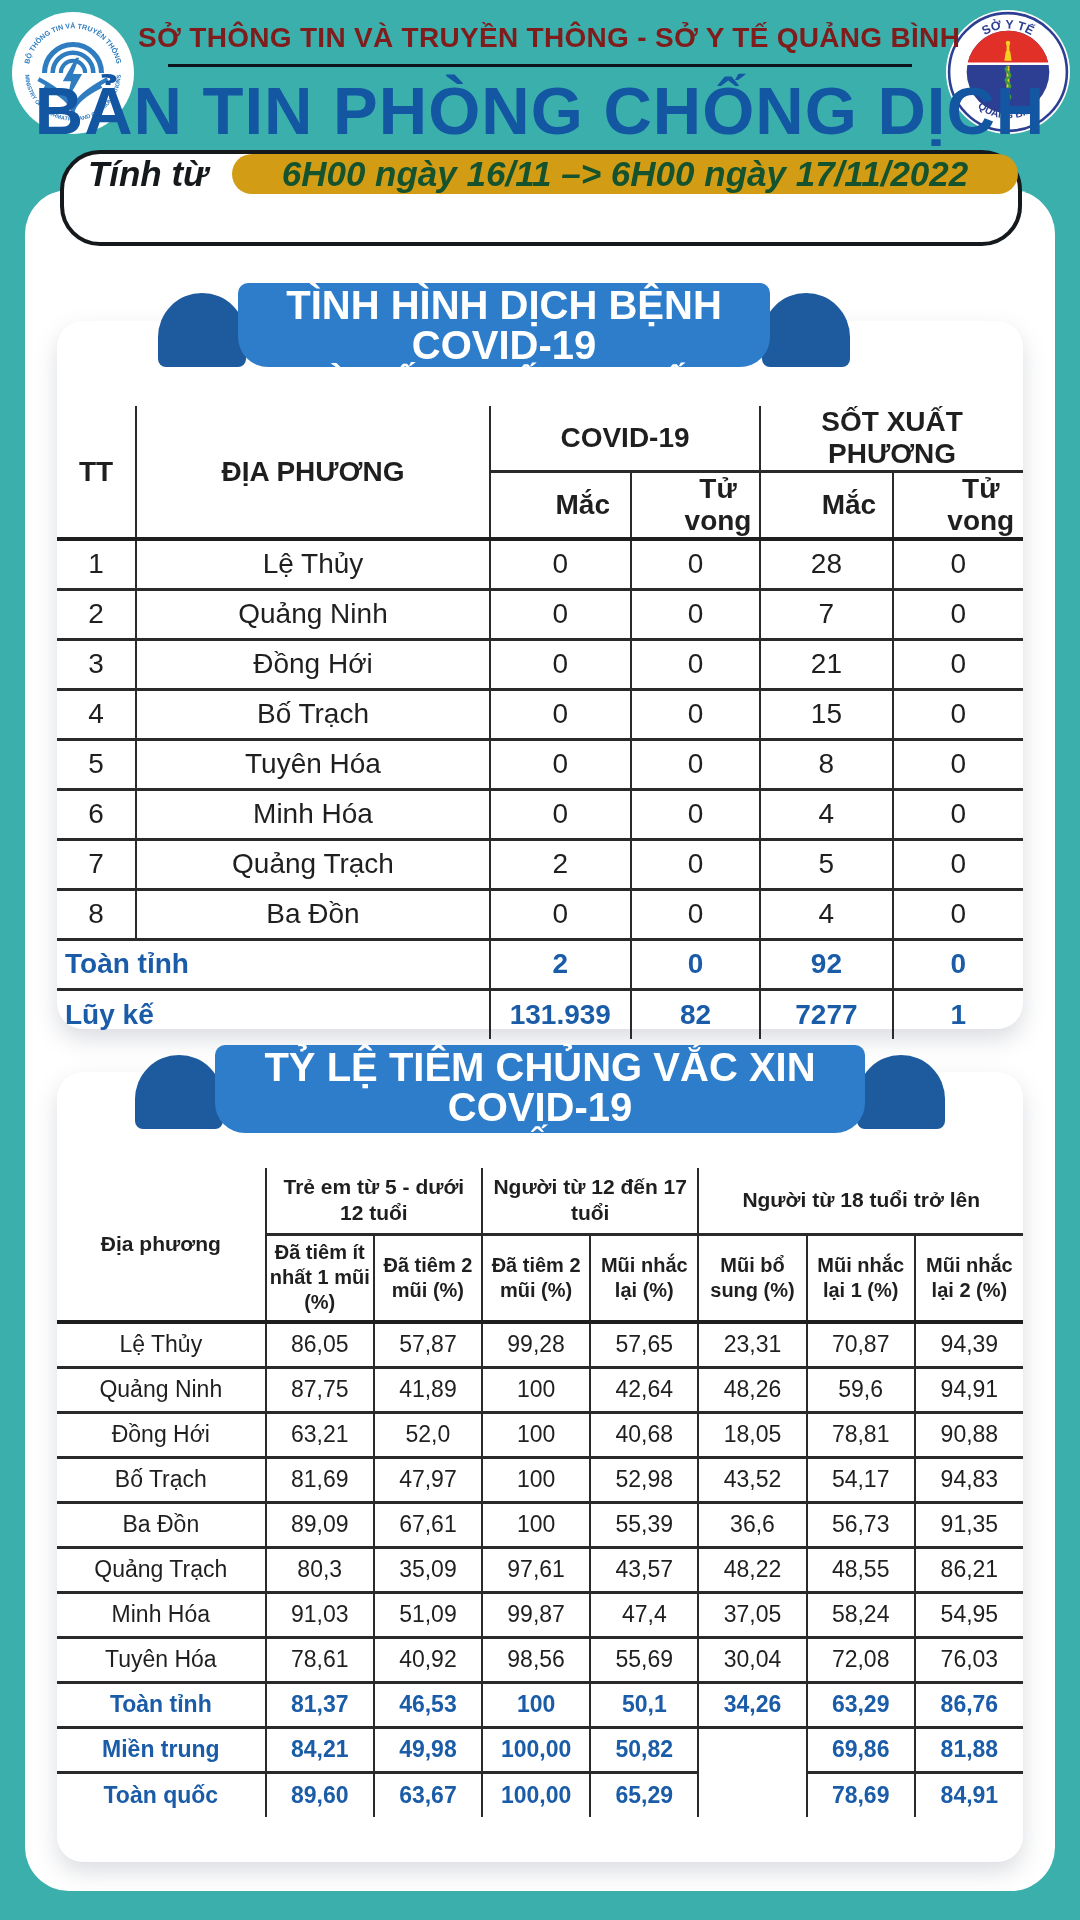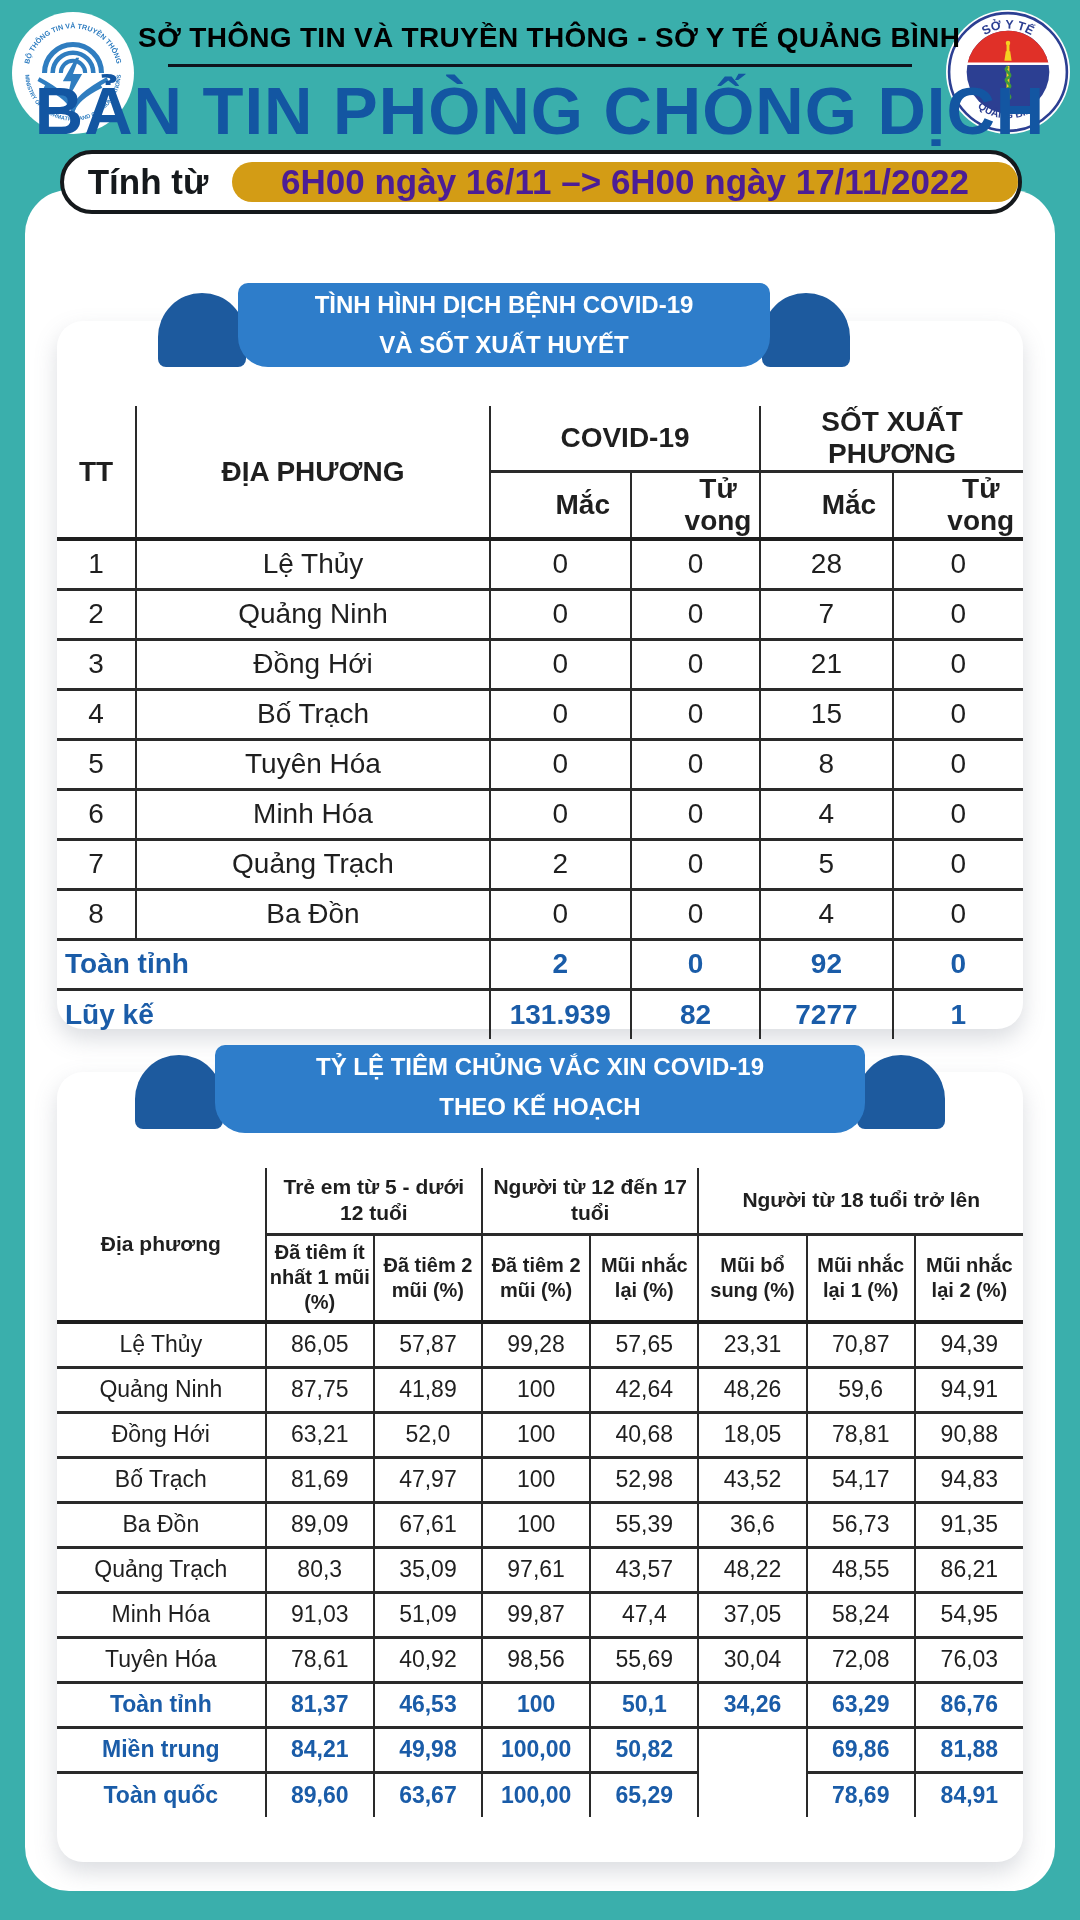--- a/index.html
+++ b/index.html
@@ -7,59 +7,59 @@
     position:relative; width:1080px; height:1920px; overflow:hidden;
     background:#3aafac;
     font-family:"Liberation Sans","DejaVu Sans",sans-serif;
   }
   
   .logo{position:absolute;}
   .logo-mic{left:12px; top:12px; width:122px; height:122px;}
   .logo-syt{right:10px; top:10px; width:124px; height:124px;}
   .org-title{
     position:absolute; top:22px; left:138px; width:806px; text-align:center;
-    font-size:28px; font-weight:bold; color:#000000; letter-spacing:.3px; white-space:nowrap;
+    font-size:28px; font-weight:bold; color:#7f1d1d; letter-spacing:.3px; white-space:nowrap;
   }
   .org-underline{position:absolute; top:64px; left:168px; width:744px; height:3px; background:#0e141c;}
   .main-title{
     position:absolute; top:72px; left:0; width:100%; text-align:center;
     font-size:67px; font-weight:bold; color:#1356a2; letter-spacing:1px;
   }
   
   .panel{
     position:absolute; left:25px; top:190px; width:1030px; height:1701px;
     background:#ffffff; border-radius:44px;
   }
   
   .period{
-    position:absolute; left:60px; top:150px; width:962px; height:64px;
+    position:absolute; left:60px; top:150px; width:962px; height:96px;
     background:#fff; border:4px solid #15191c; border-radius:40px;
-    box-sizing:border-box; display:flex; align-items:center; z-index:8;
+    box-sizing:border-box; display:flex; align-items:flex-start; z-index:8;font-style:italic;
   }
   .period-label{
     width:168px; display:flex; align-items:center; justify-content:center;
     font-size:35px; font-weight:bold; color:#15191c;
   }
   .period-value{
     flex:1; background:#d39c15; border-radius:34px;
     display:flex; align-items:center; justify-content:center;
-    font-size:35px; font-weight:bold; color:#4c1d95; white-space:nowrap;
+    font-size:35px; font-weight:bold; color:#14532d; white-space:nowrap;
   }
   
   .ribbon{position:absolute; z-index:6;}
   .ribbon-fold{
     position:absolute; top:10px; width:88px; height:74px;
     background:#1d5a9e; border-radius:44px 44px 8px 8px;
   }
   .fold-left{left:0;} .fold-right{right:0;}
   .ribbon-band{
     position:absolute; left:80px; right:80px; top:0; bottom:0;
     background:#2e7dca; border-radius:10px 10px 30px 30px;
     color:#fff; text-align:center; font-weight:bold;
-    font-size:24px; line-height:40px; padding-top:2px; box-sizing:border-box;
+    font-size:40px; line-height:40px; padding-top:2px; box-sizing:border-box;
   }
   .ribbon1{left:158px; top:283px; width:692px; height:84px;}
   .ribbon2{left:135px; top:1045px; width:810px; height:88px;}
   
   .card{
     position:absolute; left:57px; width:966px; background:#fff; border-radius:26px;
     box-shadow:0 10px 22px rgba(110,120,135,.25); z-index:4;
   }
   .card1{top:321px; height:708px;}
   .card2{top:1072px; height:790px;}

